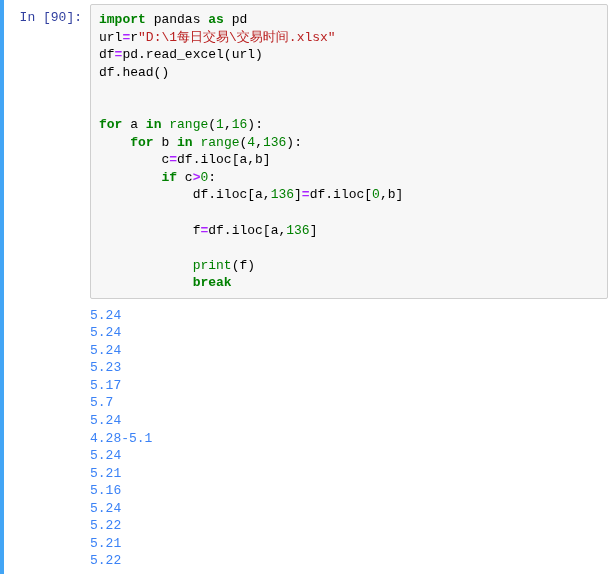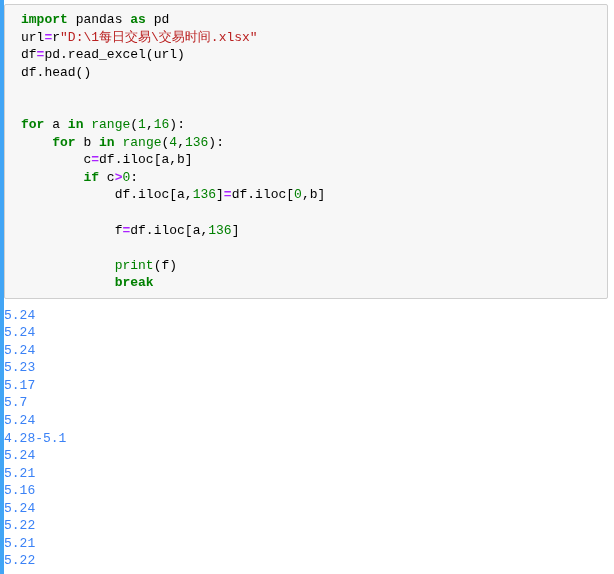--- a/index.html
+++ b/index.html
@@ -28,21 +28,21 @@
   }
   .content-area {
     flex: 1;
     min-width: 0;
     padding-right: 6px;
   }
   .input-box {
     background: #F7F7F7;
     border: 1px solid #CFCFCF;
     border-radius: 2px;
-    padding: 6px 16px;
+    padding: 6px 8px;
     font-family: "Courier New", monospace;
     font-size: 13px;
     line-height: 1.35;
     white-space: pre;
     overflow-x: auto;
     color: #000;
   }
   .output-box {
     font-family: "Courier New", monospace;
     font-size: 13px;
@@ -54,20 +54,21 @@
   .kw { color: #008000; font-weight: bold; }
   .bn { color: #008000; }
   .op { color: #AA22FF; font-weight: bold; }
   .str { color: #BA2121; }
   .num { color: #008000; }
 </style>
 </head>
 <body>
 
 <div class="cell-wrapper">
+  <div class="prompt-area">In [90]:</div>
   <div class="content-area">
     <div class="input-box"><span class="kw">import</span> <span>pandas</span> <span class="kw">as</span> <span>pd</span>
 <span>url</span><span class="op">=</span><span>r</span><span class="str">"D:\1每日交易\交易时间.xlsx"</span>
 <span>df</span><span class="op">=</span><span>pd.read_excel(url)</span>
 <span>df.head()</span>
 
 
 <span class="kw">for</span> <span>a</span> <span class="kw">in</span> <span class="bn">range</span><span>(</span><span class="num">1</span><span>,</span><span class="num">16</span><span>)</span><span>:</span>
     <span class="kw">for</span> <span>b</span> <span class="kw">in</span> <span class="bn">range</span><span>(</span><span class="num">4</span><span>,</span><span class="num">136</span><span>)</span><span>:</span>
         <span>c</span><span class="op">=</span><span>df.iloc[a,b]</span>

